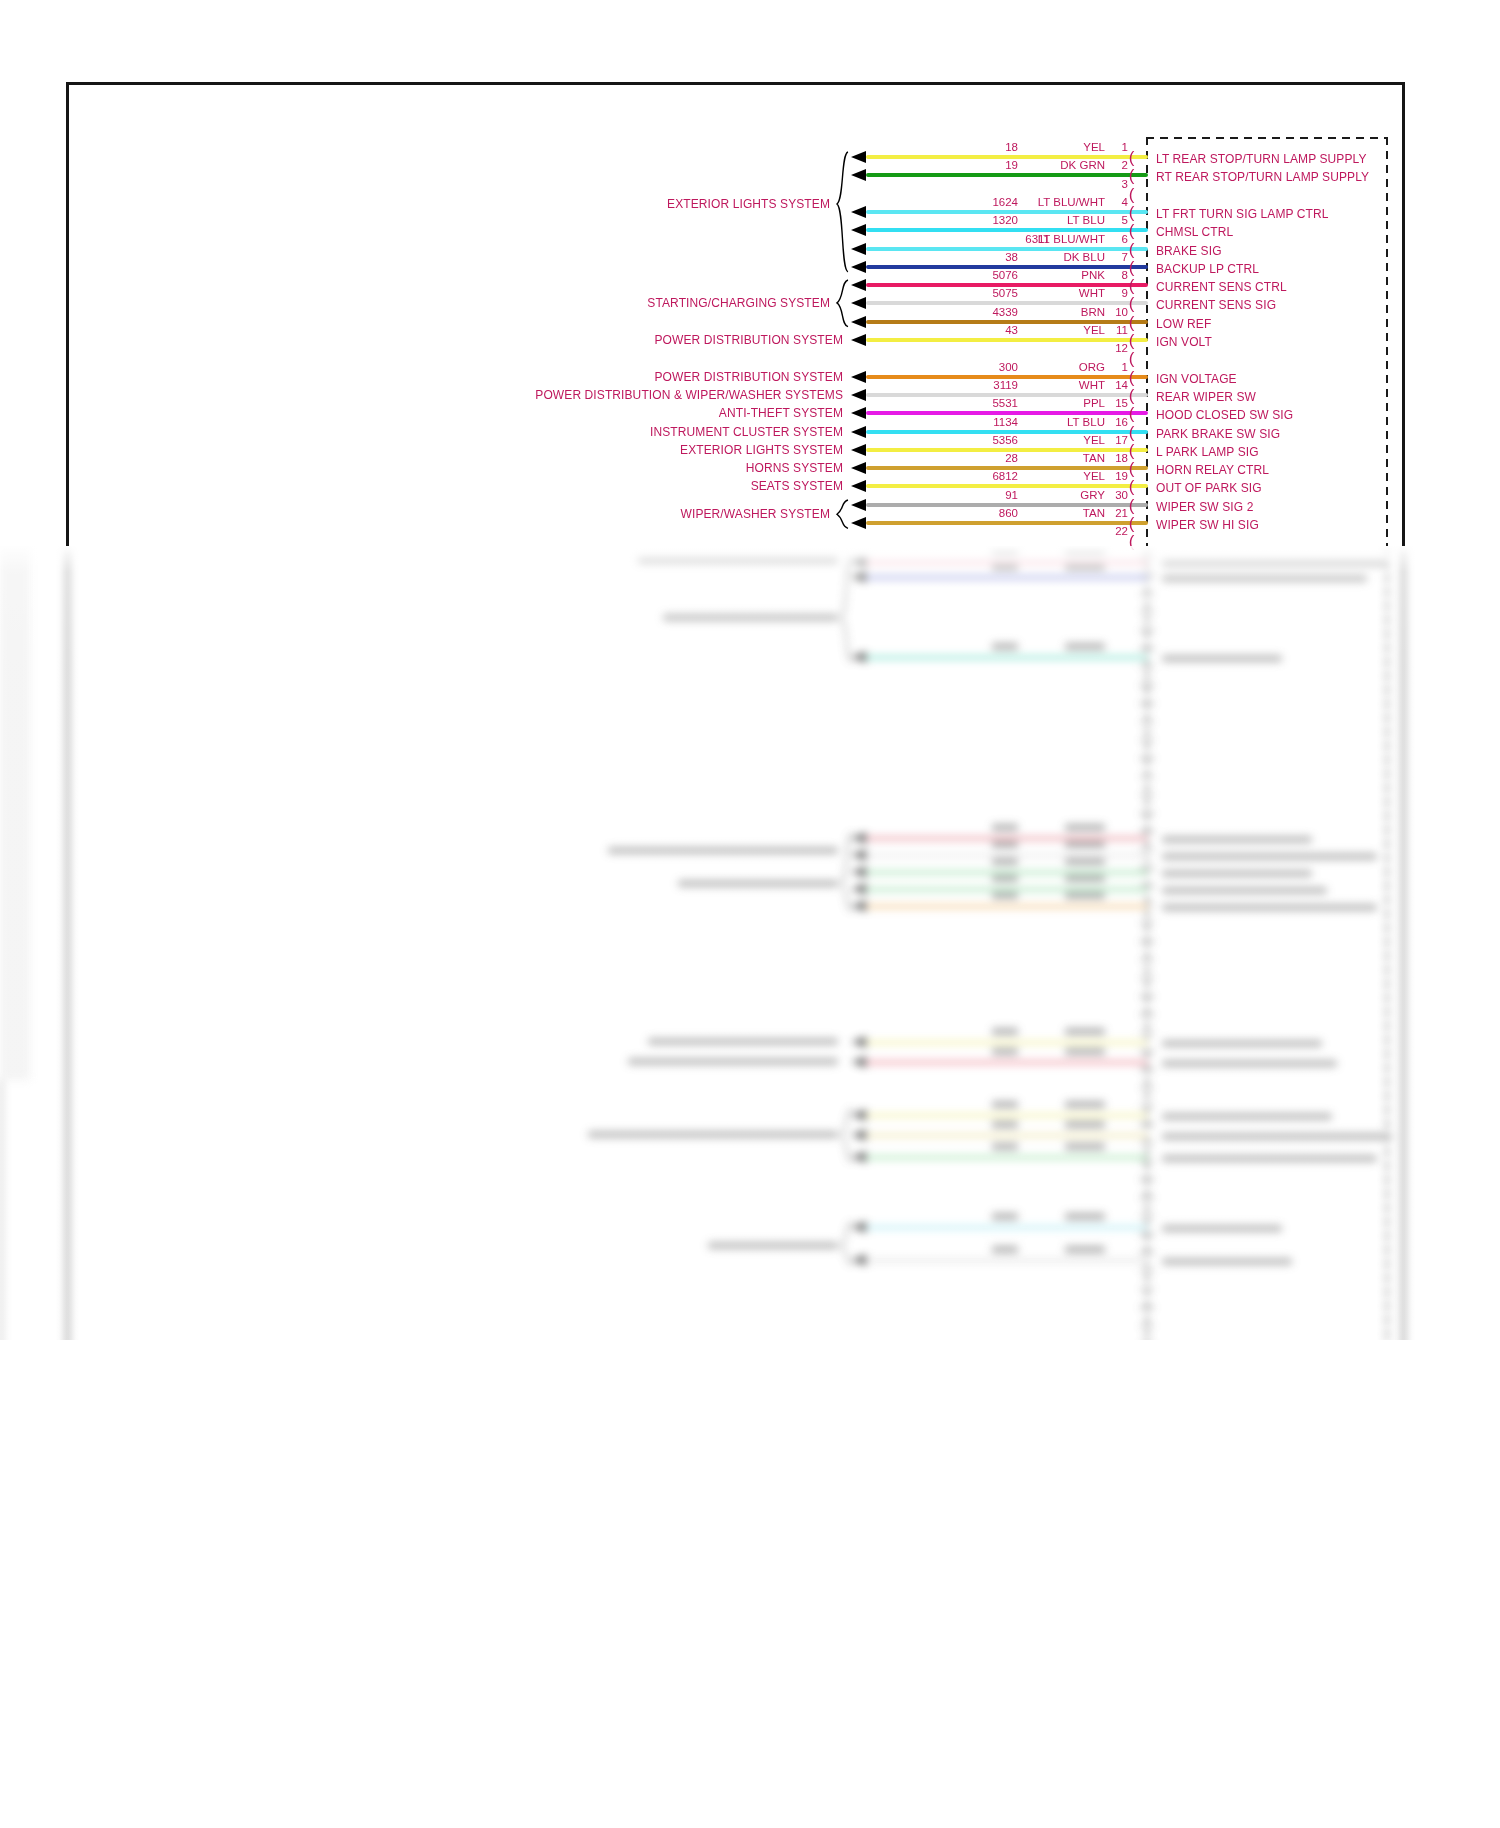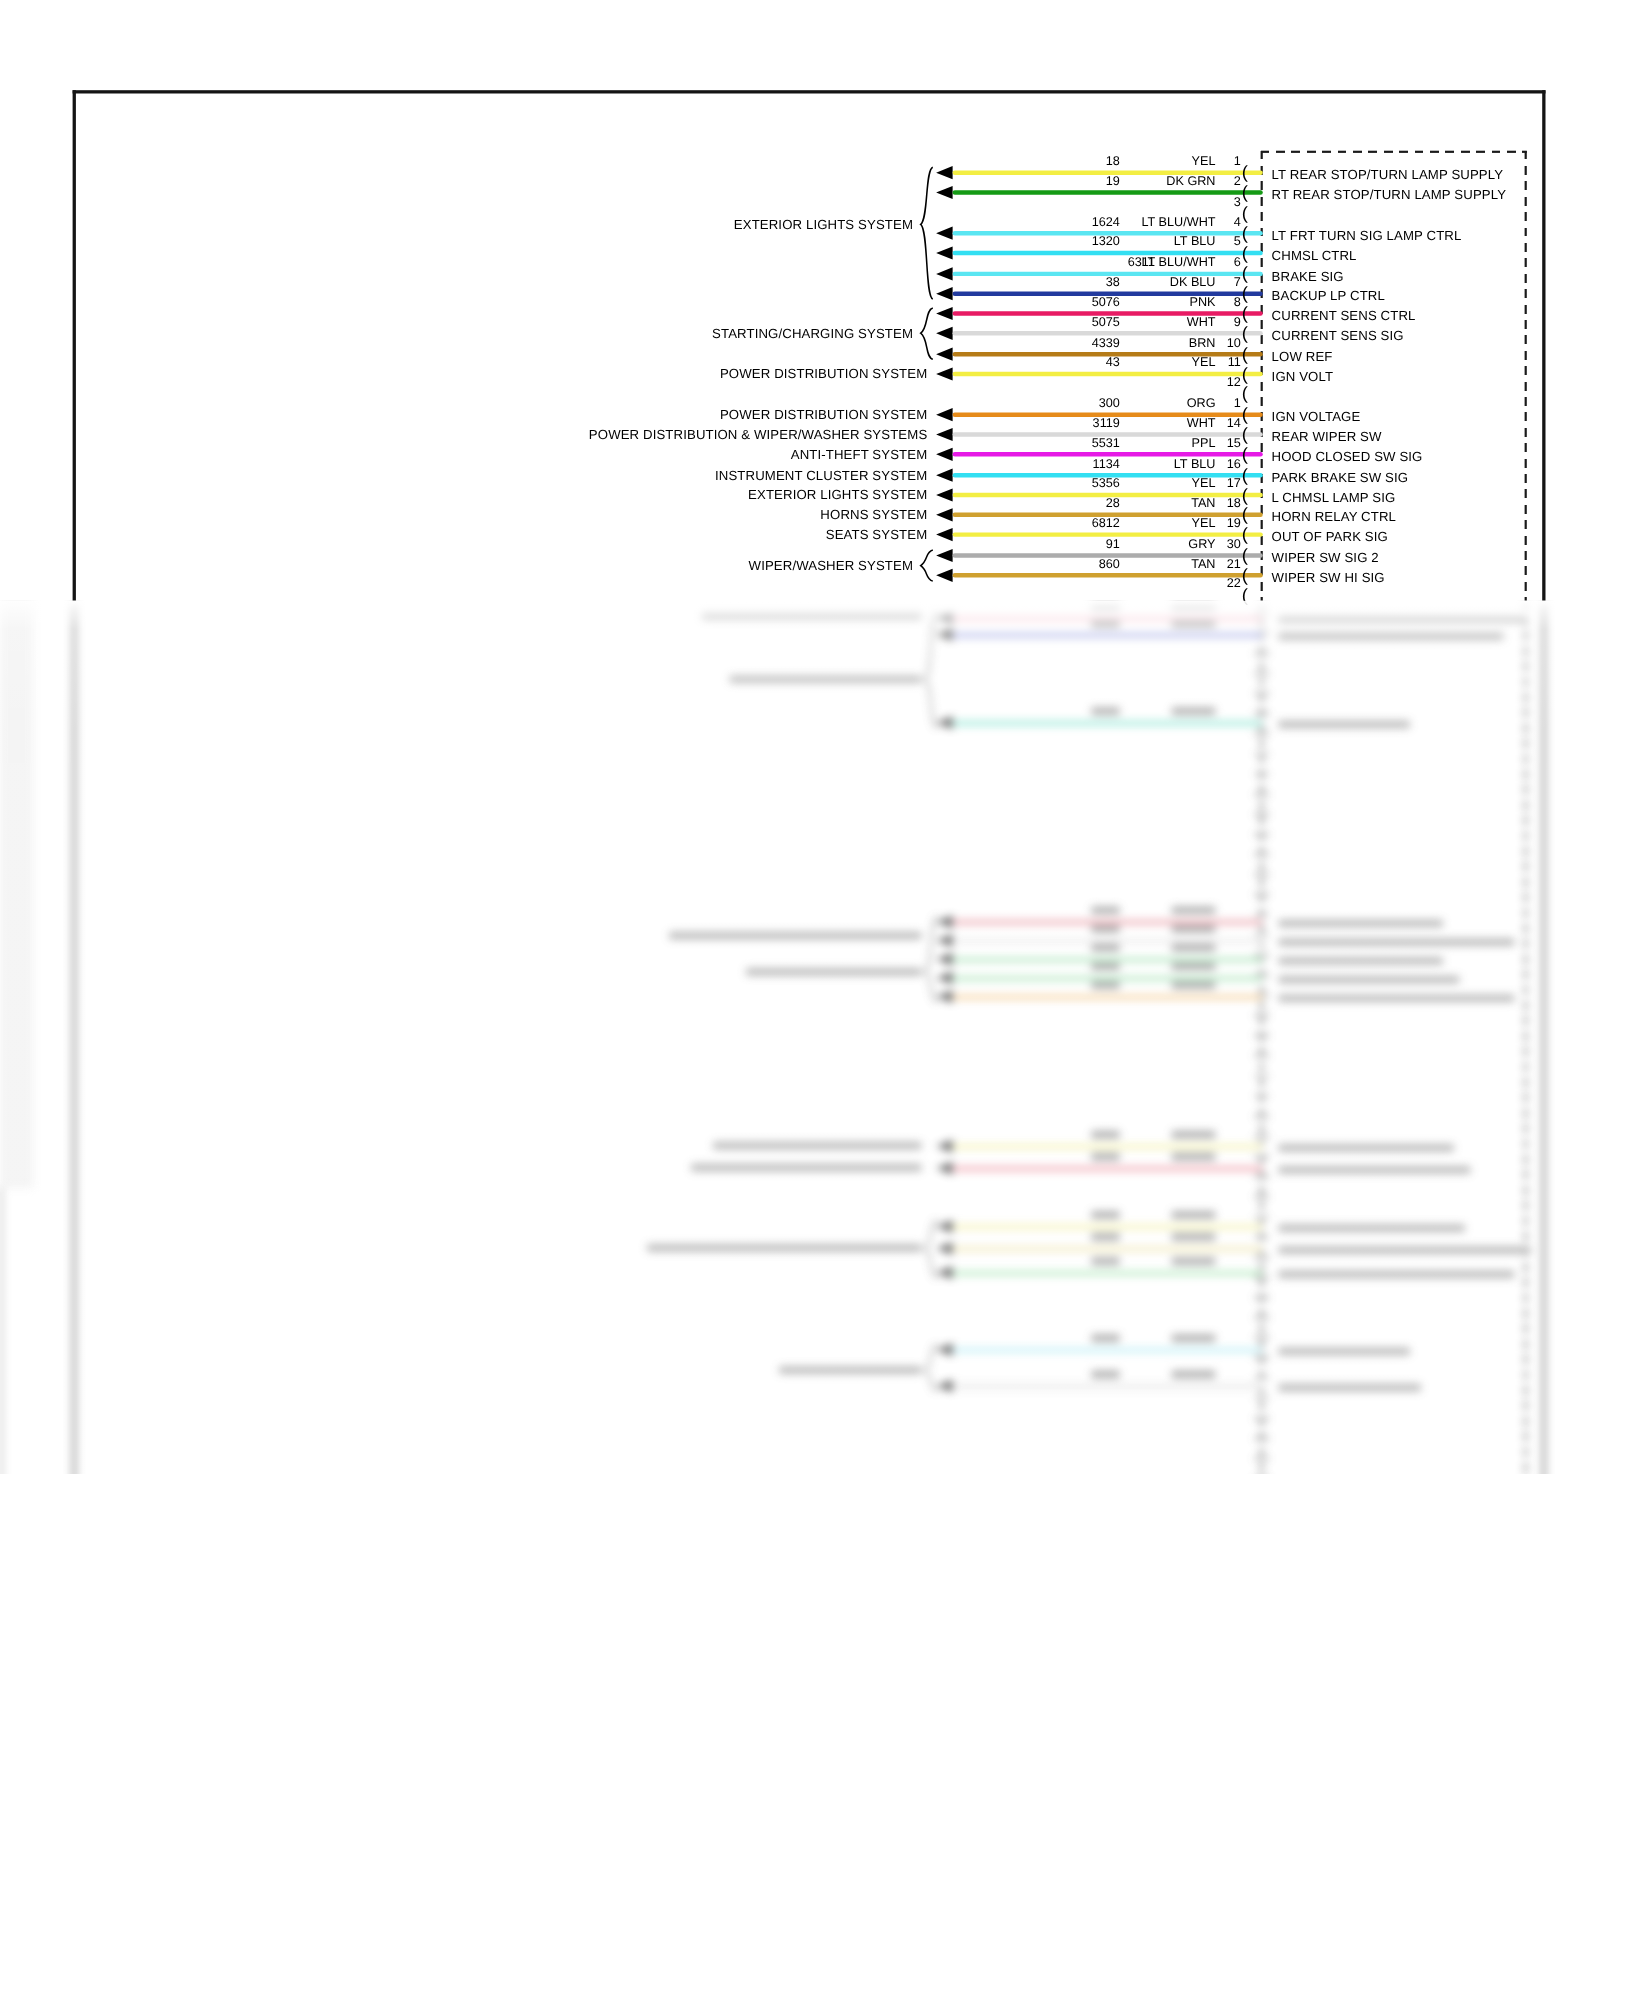--- a/index.html
+++ b/index.html
@@ -1,17 +1,17 @@
 <!DOCTYPE html>
 <html><head>
 <meta charset="utf-8">
 <style>
   html,body{margin:0;padding:0;background:#ffffff;}
   #page{position:relative;width:1500px;height:1340px;background:#ffffff;overflow:hidden;
-        font-family:"Liberation Sans", sans-serif;color:#000000;}
+        font-family:"Liberation Sans", sans-serif;color:#be185d;}
   .abs{position:absolute;}
   .frameline{position:absolute;background:#151515;}
   .vdash{position:absolute;width:2px;
          background:repeating-linear-gradient(180deg,#1a1a1a 0 8px,transparent 8px 14px);}
   .hdash{position:absolute;height:2px;
          background:repeating-linear-gradient(90deg,#1a1a1a 0 8px,transparent 8px 14px);}
   .wire{position:absolute;height:4px;border-radius:2px;}
   .arrow{position:absolute;width:0;height:0;border-top:6px solid transparent;
          border-bottom:6px solid transparent;border-right:15px solid #000;}
   .num{position:absolute;font-size:11.5px;line-height:13px;text-align:right;white-space:nowrap;}
@@ -147,21 +147,21 @@
       <div class="num" style="left:1018px;top:415.5px;width:87px;">LT BLU</div>
       <div class="pinlbl" style="left:1093px;top:415.5px;width:35px;">16</div>
       <div class="paren" style="left:1129px;top:424.5px;">(</div>
       <div class="siglbl" style="left:1156px;top:427.5px;">PARK BRAKE SW SIG</div>
       <div class="arrow" style="left:851px;top:443.8px;"></div>
       <div class="wire" style="left:866px;top:447.8px;width:282px;background:#f3ee43;"></div>
       <div class="num" style="left:928px;top:433.8px;width:90px;">5356</div>
       <div class="num" style="left:1018px;top:433.8px;width:87px;">YEL</div>
       <div class="pinlbl" style="left:1093px;top:433.8px;width:35px;">17</div>
       <div class="paren" style="left:1129px;top:442.8px;">(</div>
-      <div class="siglbl" style="left:1156px;top:445.8px;">L CHMSL LAMP SIG</div>
+      <div class="siglbl" style="left:1156px;top:445.8px;">L PARK LAMP SIG</div>
       <div class="arrow" style="left:851px;top:462.1px;"></div>
       <div class="wire" style="left:866px;top:466.1px;width:282px;background:#cfa02f;"></div>
       <div class="num" style="left:928px;top:452.1px;width:90px;">28</div>
       <div class="num" style="left:1018px;top:452.1px;width:87px;">TAN</div>
       <div class="pinlbl" style="left:1093px;top:452.1px;width:35px;">18</div>
       <div class="paren" style="left:1129px;top:461.1px;">(</div>
       <div class="siglbl" style="left:1156px;top:464.1px;">HORN RELAY CTRL</div>
       <div class="arrow" style="left:851px;top:480.40000000000003px;"></div>
       <div class="wire" style="left:866px;top:484.40000000000003px;width:282px;background:#f3ee43;"></div>
       <div class="num" style="left:928px;top:470.40000000000003px;width:90px;">6812</div>

